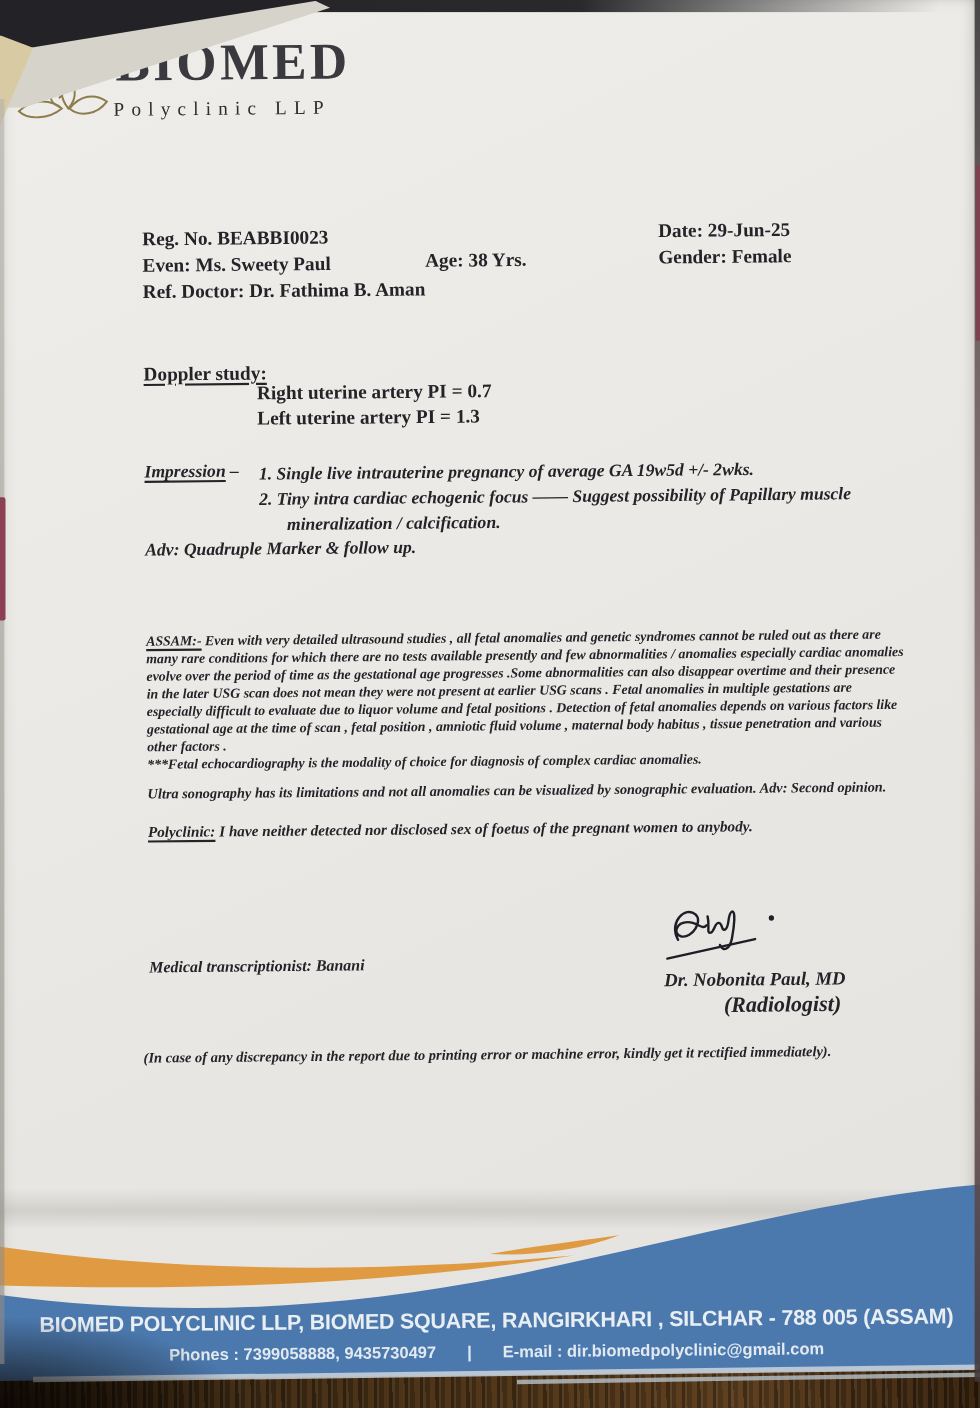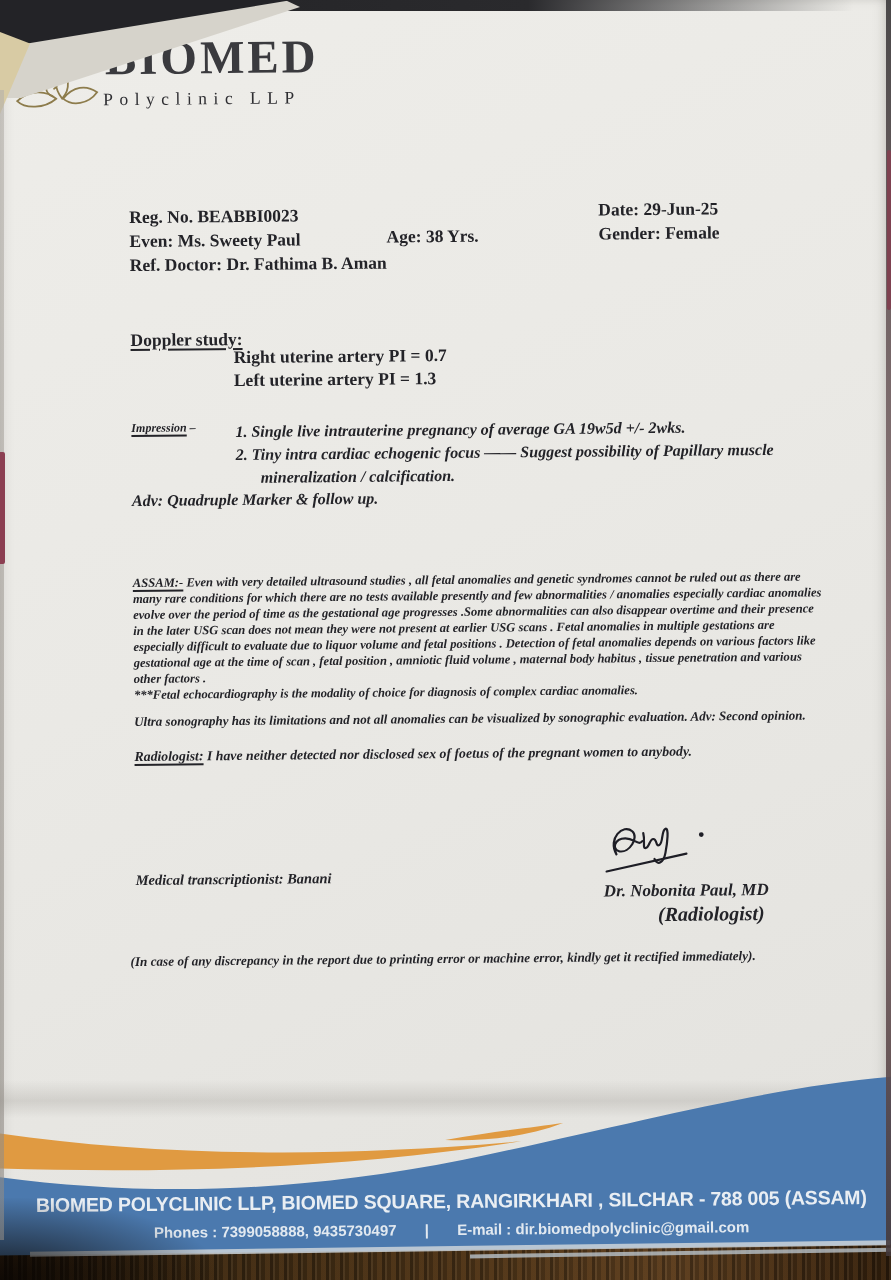--- a/index.html
+++ b/index.html
@@ -21,21 +21,21 @@
   
   #brand{left:110px;top:28px;font-size:47px;font-weight:bold;letter-spacing:3px;color:#3a3a3e;}
   #tagline{left:108px;top:86px;font-size:17.5px;letter-spacing:6.5px;color:#2d2d31;}
 
   
   .f{position:absolute;font-weight:bold;font-size:17.5px;white-space:nowrap;}
 
   
   #doppler-h{left:133px;top:327px;font-size:17.5px;}
   .dline{position:absolute;left:236px;font-weight:bold;font-size:17.5px;white-space:nowrap;}
-  #imp-label{left:133px;top:418px;font-size:12px;white-space:nowrap;}
+  #imp-label{left:133px;top:418px;font-size:16px;white-space:nowrap;}
   #imp-items{left:237px;top:418px;width:578px;font-size:16px;line-height:23px;}
   .imp-item{padding-left:25px;text-indent:-25px;}
   #advice{left:133px;top:489px;font-size:16px;}
 
   
   #note{left:133px;top:572px;width:692px;font-size:12.6px;line-height:16px;text-align:left;}
   #note .echo{display:block;}
   #limitations{left:133px;top:711px;font-size:13px;}
   #declaration{left:133px;top:746px;font-size:13.8px;}
 
@@ -138,21 +138,21 @@
     <div id="advice" class="abs b i">Adv: Quadruple Marker &amp; follow up.</div>
 
     <div id="note" class="abs b i">
       <span class="u">ASSAM:-</span> 
       <span>Even with very detailed ultrasound studies , all fetal anomalies and genetic syndromes cannot be ruled out as there are many rare conditions for which there are no tests available presently and few abnormalities / anomalies especially cardiac anomalies evolve over the period of time as the gestational age progresses .Some abnormalities can also disappear overtime and their presence in the later USG scan does not mean they were not present at earlier USG scans . Fetal anomalies in multiple gestations are especially difficult to evaluate due to liquor volume and fetal positions . Detection of fetal anomalies depends on various factors like gestational age at the time of scan , fetal position , amniotic fluid volume , maternal body habitus , tissue penetration and various other factors .</span>
       <span class="echo">***Fetal echocardiography is the modality of choice for diagnosis of complex cardiac anomalies.</span>
     </div>
     <div id="limitations" class="abs b i nowrap">Ultra sonography has its limitations and not all anomalies can be visualized by sonographic evaluation. Adv: Second opinion.</div>
 
     <div id="declaration" class="abs b i nowrap">
-      <span class="u">Radiologist:</span> 
+      <span class="u">Polyclinic:</span> 
       <span>I have neither detected nor disclosed sex of foetus of the pregnant women to anybody.</span>
     </div>
 
     <svg class="abs" style="left:596px;top:820px" width="150" height="64" viewBox="0 0 150 64">
       <g fill="none" stroke="#1e1e26" stroke-width="2.2" stroke-linecap="round">
         <path d="M18,36 C9,20 25,5 34,13 C41,19 31,35 21,33 C13,31 16,20 27,20 C36,20 40,28 44,23"></path>
         <path d="M45,15 C47,23 44,30 47,30 C51,30 51,21 55,21 C59,21 57,29 61,27 C65,25 63,13 67,11 C71,9 69,25 67,35 C65,45 59,48 56,41"></path>
         <path d="M8,53 L88,36"></path>
       </g>
       <circle cx="103" cy="17" r="2.4" fill="#1e1e26"></circle>

